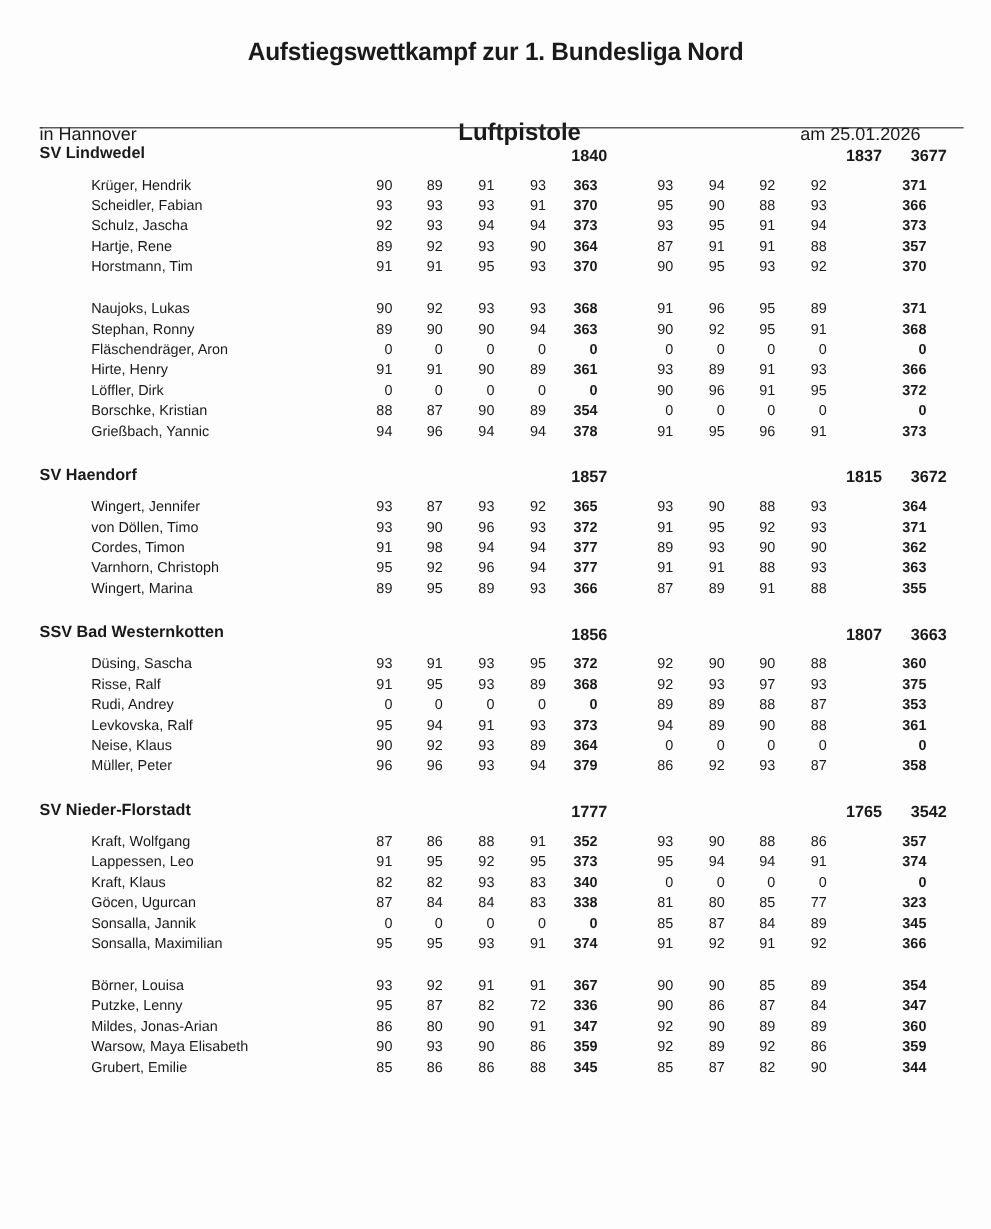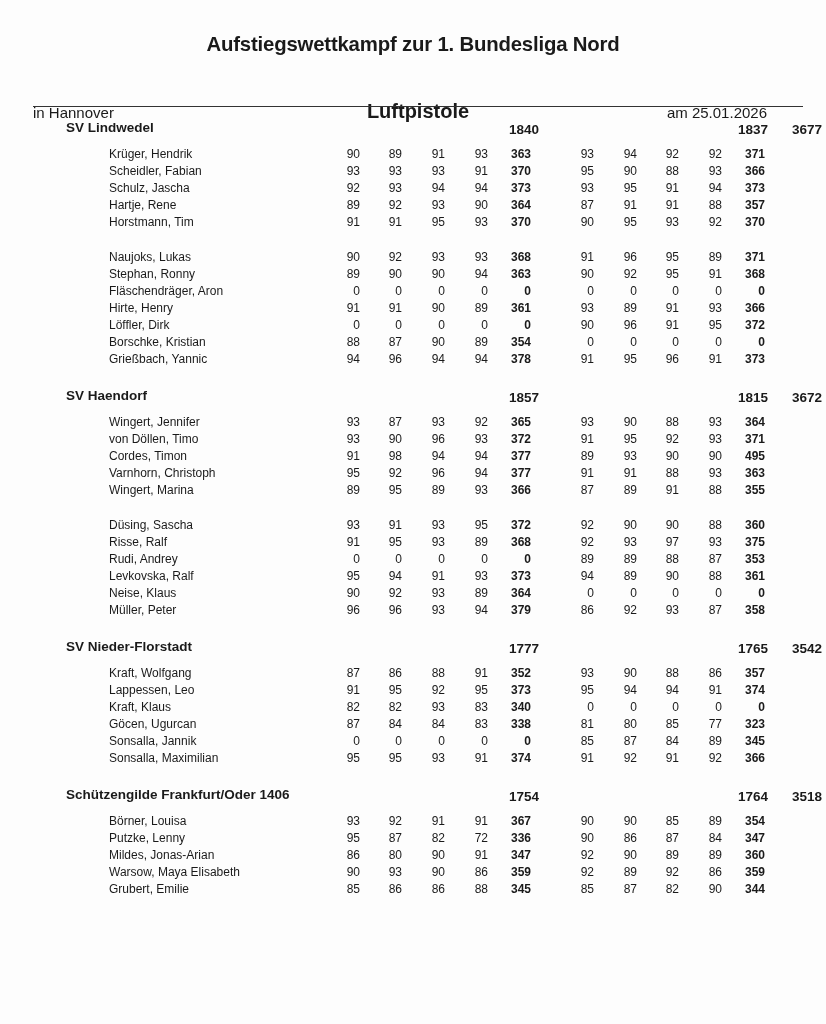--- a/index.html
+++ b/index.html
@@ -35,21 +35,21 @@
       margin-top: 27px;
     }
     .location {
       position: absolute;
       left: 0;
       top: 3px;
       font-size: 15px;
     }
     .discipline {
       position: absolute;
-      left: 0;
+      left: 15px;
       width: 770px;
       text-align: center;
       top: -1px;
       font-size: 20px;
       font-weight: bold;
     }
     .date {
       position: absolute;
       right: 36px;
       top: 3px;
@@ -65,21 +65,20 @@
     }
     .teams {
       position: absolute;
       top: 118px;
       left: 0;
       width: 826px;
     }
     .team {
       position: relative;
       margin-bottom: 18px;
-      padding-left: 33px;
     }
     .team-header {
       position: relative;
       height: 22px;
       font-weight: bold;
       font-size: 13.5px;
     }
     .team-name {
       position: absolute;
       left: 33px;
@@ -126,21 +125,21 @@
     }
     .c1 { left: 303px; }
     .c2 { left: 345px; }
     .c3 { left: 388px; }
     .c4 { left: 431px; }
     .c5 { left: 470px; }
     .c6 { left: 537px; }
     .c7 { left: 580px; }
     .c8 { left: 622px; }
     .c9 { left: 665px; }
-    .c10 { left: 704px; }
+    .c10 { left: 744px; }
   </style>
 </head>
 <body>
 
 <div>
   <div class="page-title">Aufstiegswettkampf zur 1. Bundesliga Nord</div>
   <div class="subhead">
     <span class="location">in Hannover</span>
     <span class="discipline">Luftpistole</span>
     <span class="date">am 25.01.2026</span>
@@ -356,21 +355,21 @@
             <span class="name">Cordes, Timon</span>
             <span class="s c1">91</span>
             <span class="s c2">98</span>
             <span class="s c3">94</span>
             <span class="s c4">94</span>
             <span class="sub c5">377</span>
             <span class="s c6">89</span>
             <span class="s c7">93</span>
             <span class="s c8">90</span>
             <span class="s c9">90</span>
-            <span class="sub c10">495</span>
+            <span class="sub c10">362</span>
           </div>
           <div class="row">
             <span class="name">Varnhorn, Christoph</span>
             <span class="s c1">95</span>
             <span class="s c2">92</span>
             <span class="s c3">96</span>
             <span class="s c4">94</span>
             <span class="sub c5">377</span>
             <span class="s c6">91</span>
             <span class="s c7">91</span>
@@ -387,20 +386,26 @@
             <span class="sub c5">366</span>
             <span class="s c6">87</span>
             <span class="s c7">89</span>
             <span class="s c8">91</span>
             <span class="s c9">88</span>
             <span class="sub c10">355</span>
           </div>
         </div>
       </div>
       <div class="team">
+        <div class="team-header">
+          <span class="team-name">SSV Bad Westernkotten</span>
+          <span class="team-sum1">1856</span>
+          <span class="team-sum2">1807</span>
+          <span class="team-total">3663</span>
+        </div>
         <div class="rows">
           <div class="row">
             <span class="name">Düsing, Sascha</span>
             <span class="s c1">93</span>
             <span class="s c2">91</span>
             <span class="s c3">93</span>
             <span class="s c4">95</span>
             <span class="sub c5">372</span>
             <span class="s c6">92</span>
             <span class="s c7">90</span>
@@ -557,26 +562,20 @@
             <span class="sub c5">374</span>
             <span class="s c6">91</span>
             <span class="s c7">92</span>
             <span class="s c8">91</span>
             <span class="s c9">92</span>
             <span class="sub c10">366</span>
           </div>
         </div>
       </div>
       <div class="team">
-        <div class="team-header">
-          <span class="team-name">Schützengilde Frankfurt/Oder 1406</span>
-          <span class="team-sum1">1754</span>
-          <span class="team-sum2">1764</span>
-          <span class="team-total">3518</span>
-        </div>
         <div class="rows">
           <div class="row">
             <span class="name">Börner, Louisa</span>
             <span class="s c1">93</span>
             <span class="s c2">92</span>
             <span class="s c3">91</span>
             <span class="s c4">91</span>
             <span class="sub c5">367</span>
             <span class="s c6">90</span>
             <span class="s c7">90</span>

